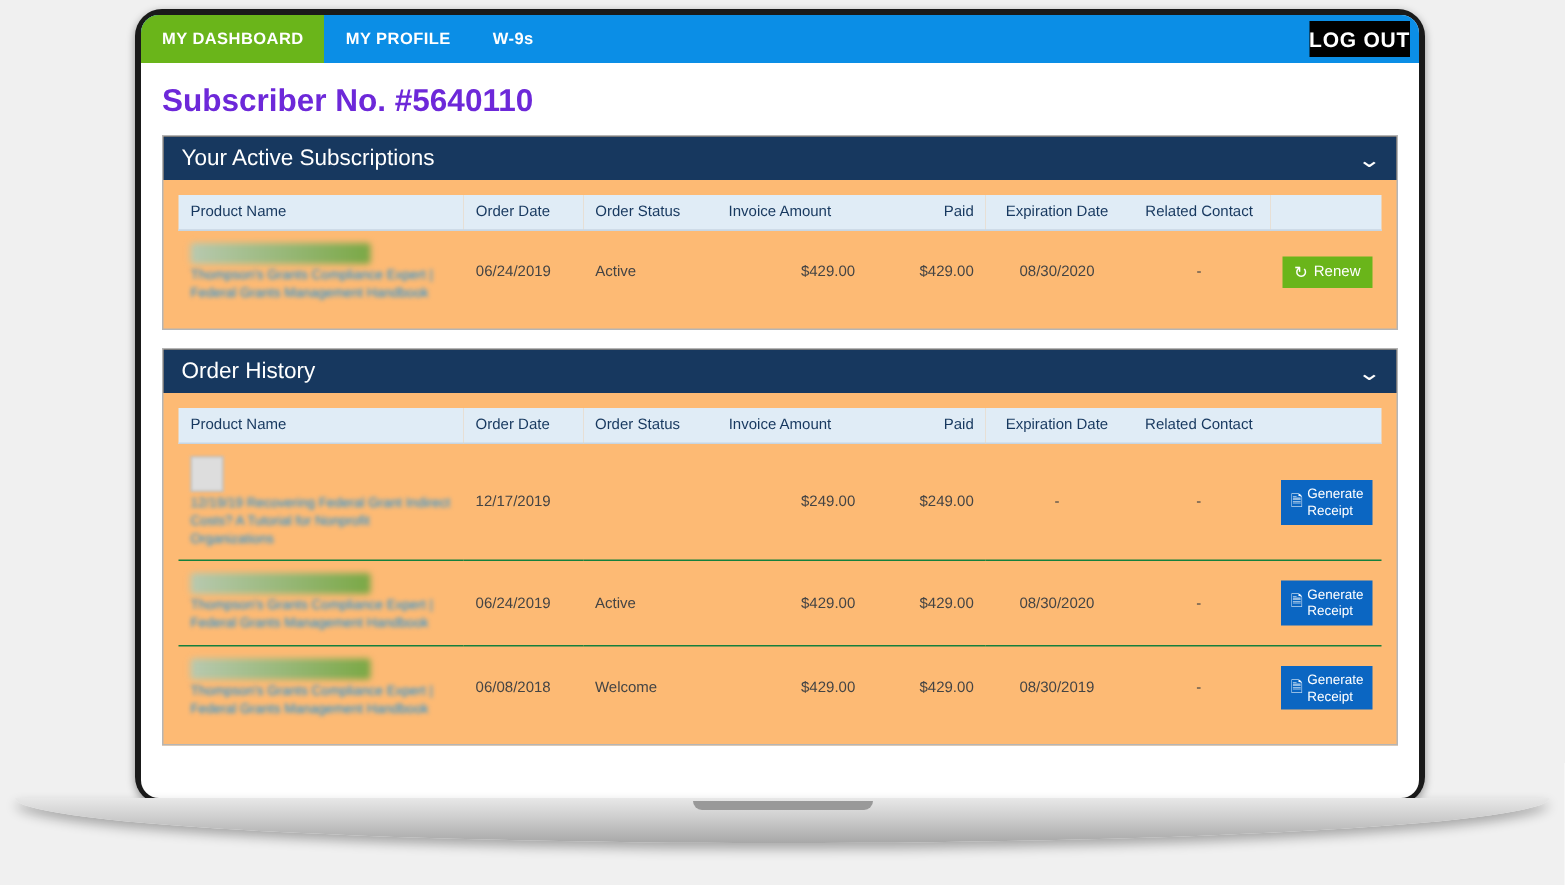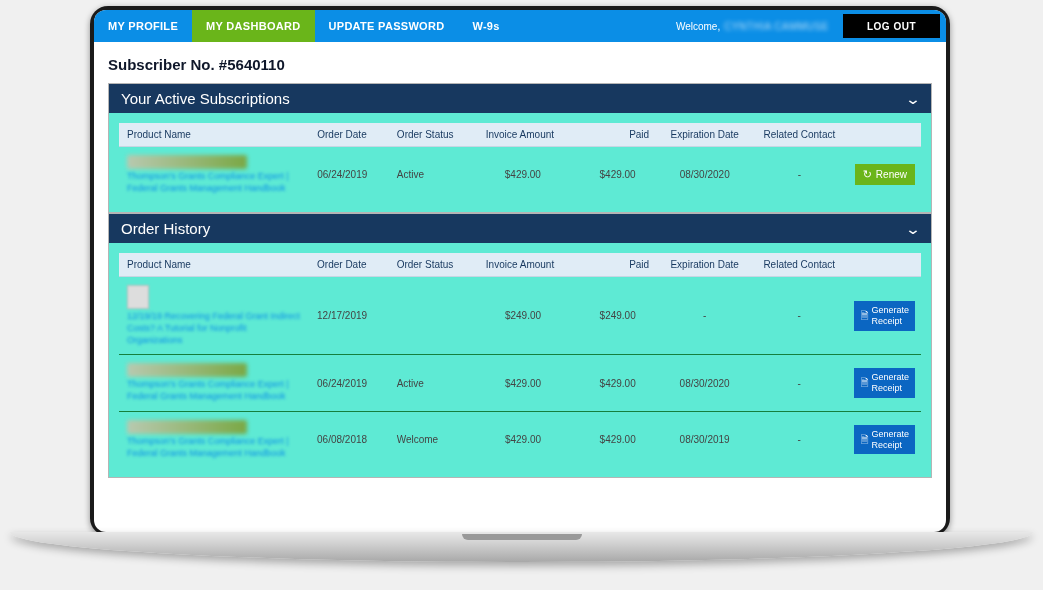--- a/index.html
+++ b/index.html
@@ -70,44 +70,44 @@
     cursor: pointer;
     letter-spacing: 0.3px;
   }
   .topnav .navitem.active { background: #6ab51a; }
   .topnav .spacer { flex: 1; }
   .welcome { display: flex; align-items: center; padding-right: 8px; font-weight: normal; font-size: 10px; }
   .welcome .blur { filter: blur(2px); opacity: .7; margin-left: 4px; letter-spacing: .5px; }
   .logout {
     background: #000;
     color: #fff;
-    padding: 0 24px;
+    padding: 0 0;
     display: flex;
     align-items: center;
-    font-size: 10px;
+    font-size: 14px;
     letter-spacing: .5px;
     margin: 4px 6px;
     cursor: pointer;
   }
 
   .content {
     padding: 8px 14px 0 14px;
   }
   .subline {
     font-family: "Verdana", sans-serif;
-    font-size: 15px;
-    color: #0f172a;
+    font-size: 21px;
+    color: #6d28d9;
     padding: 6px 0 10px 0;
     font-weight: 600;
   }
 
   .panel {
     border: 1px solid #b5b5b5;
-    margin-bottom: 0;
-    background: #5eead4;
+    margin-bottom: 12px;
+    background: #fdba74;
   }
   .panel-header {
     background: #17385f;
     color: #fff;
     font-size: 15px;
     padding: 6px 12px;
     display: flex;
     align-items: center;
     justify-content: space-between;
     cursor: pointer;
@@ -143,21 +143,21 @@
   table.grid thead th.col-exp { width: 12%; text-align: center; }
   table.grid thead th.col-contact { width: 12%; text-align: center; }
   table.grid thead th.col-action { width: 8%; }
   table.grid tbody td {
     padding: 8px 8px;
     border-bottom: 1px solid #15803d;
     color: #444;
     vertical-align: middle;
   }
   table.grid tbody tr:last-child td { border-bottom: none; }
-  td.num { text-align: center; }
+  td.num { text-align: right; }
   td.center { text-align: center; }
 
   .prod-cell .logoimg {
     width: 120px; height: 14px;
     background: linear-gradient(90deg, #b8c9b0, #7aa845);
     border-radius: 2px;
     filter: blur(2px);
     margin-bottom: 2px;
   }
   .prod-cell .thumb {
@@ -211,30 +211,25 @@
   .action-cell { text-align: right; padding-right: 6px !important; }
 </style>
 </head>
 <body>
 
 <div class="laptop">
   <div class="screen">
 
     <div class="topnav">
       <div id="nav-items" style="display: flex;">
+          <div class="navitem active">MY DASHBOARD</div>
           <div class="navitem">MY PROFILE</div>
-          <div class="navitem active">MY DASHBOARD</div>
-          <div class="navitem">UPDATE PASSWORD</div>
           <div class="navitem">W-9s</div>
         </div>
       <div class="spacer"></div>
-      <div class="welcome">
-        <span>Welcome,</span>
-        <span class="blur">CYNTHIA CAMMUSE</span>
-      </div>
       <div class="logout">LOG OUT</div>
     </div>
 
     <div class="content">
       <div class="subline">
         <span>Subscriber No. </span><span>#5640110</span>
       </div>
 
       <div class="panel">
         <div class="panel-header">

